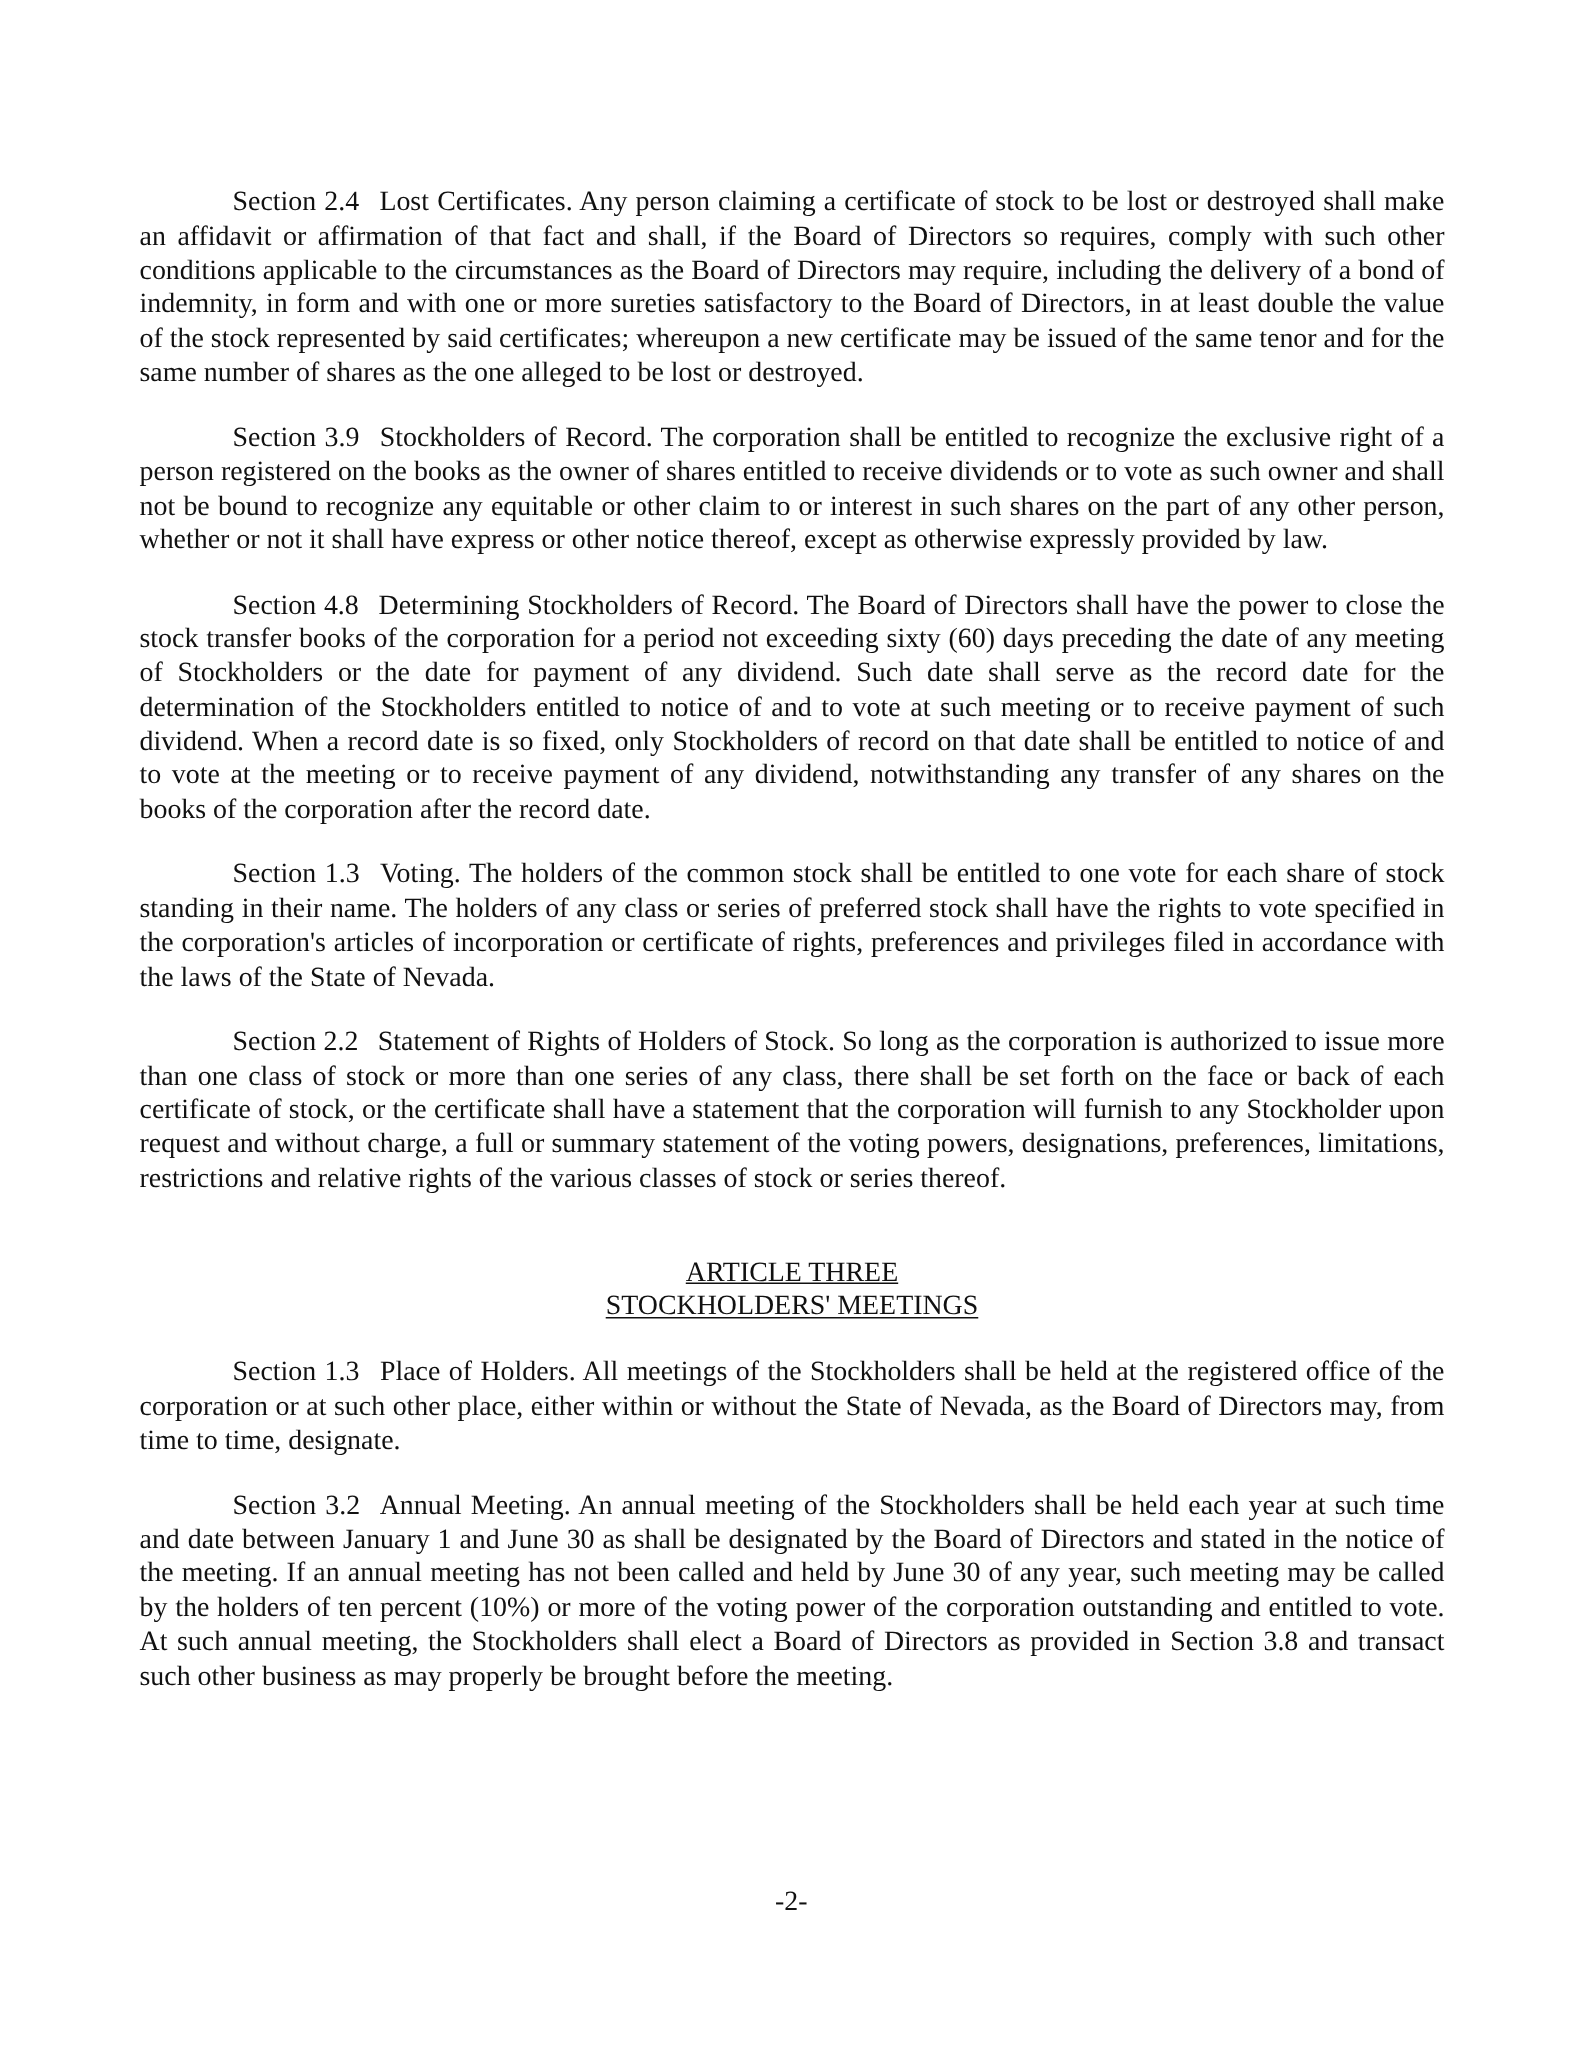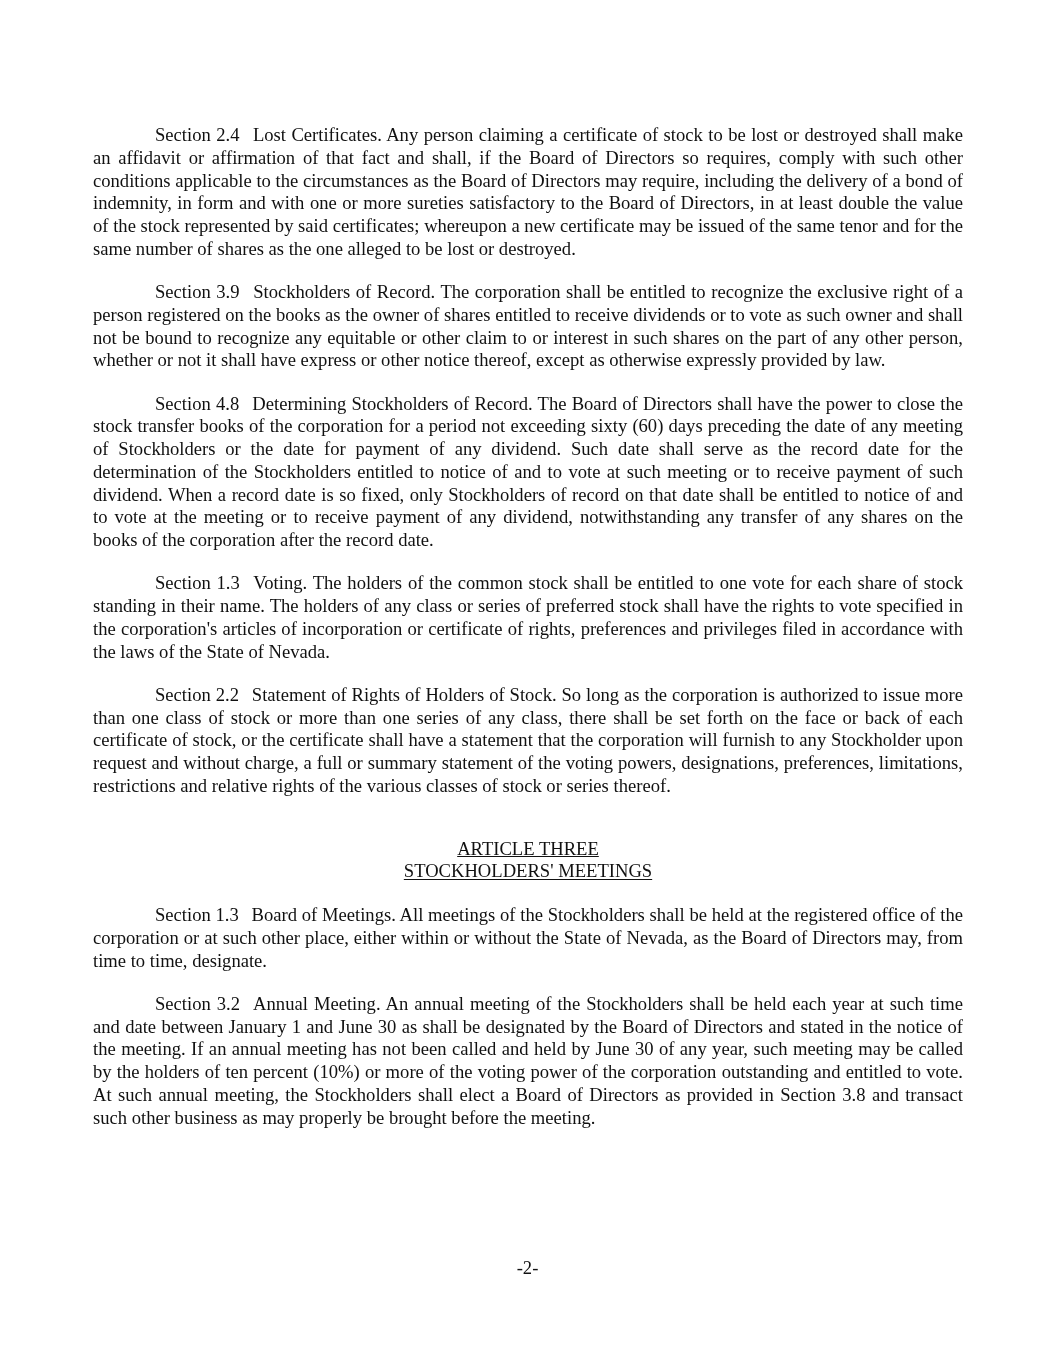--- a/index.html
+++ b/index.html
@@ -90,21 +90,21 @@
     <span class="sec-title">Statement of Rights of Holders of Stock</span><span>.  So long as the corporation is authorized to issue more than one class of stock or more than one series of any class, there shall be set forth on the face or back of each certificate of stock, or the certificate shall have a statement that the corporation will furnish to any Stockholder upon request and without charge, a full or summary statement of the voting powers, designations, preferences, limitations, restrictions and relative rights of the various classes of stock or series thereof.</span>
   </p>
 
   <div class="article-heading">
     <span class="art-title">ARTICLE THREE</span>
     <span class="art-subtitle">STOCKHOLDERS' MEETINGS</span>
   </div>
 
   <p class="para">
     <span class="sec-num">Section 1.3</span>
-    <span class="sec-title">Board of Meetings</span><span>.  All meetings of the Stockholders shall be held at the registered office of the corporation or at such other place, either within or without the State of Nevada, as the Board of Directors may, from time to time, designate.</span>
+    <span class="sec-title">Place of Holders</span><span>.  All meetings of the Stockholders shall be held at the registered office of the corporation or at such other place, either within or without the State of Nevada, as the Board of Directors may, from time to time, designate.</span>
   </p>
 
   <p class="para">
     <span class="sec-num">Section 3.2</span>
     <span class="sec-title">Annual Meeting</span><span>.  An annual meeting of the Stockholders shall be held each year at such time and date between January 1 and June 30 as shall be designated by the Board of Directors and stated in the notice of the meeting.  If an annual meeting has not been called and held by June 30 of any year, such meeting may be called by the holders of ten percent (10%) or more of the voting power of the corporation outstanding and entitled to vote.  At such annual meeting, the Stockholders shall elect a Board of Directors as provided in Section 3.8 and transact such other business as may properly be brought before the meeting.</span>
   </p>
 
 </div>
 
 <div class="page-number">-2-</div>

